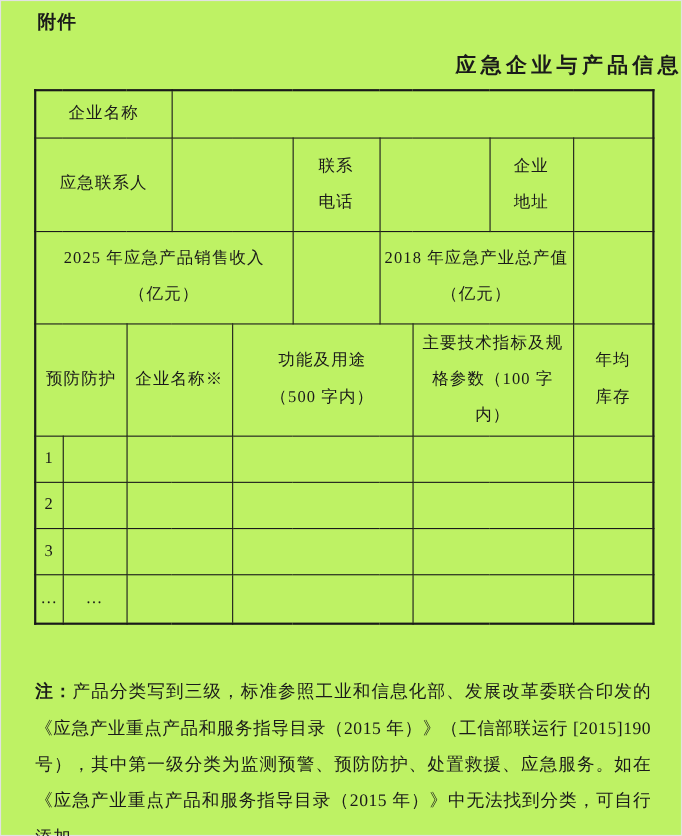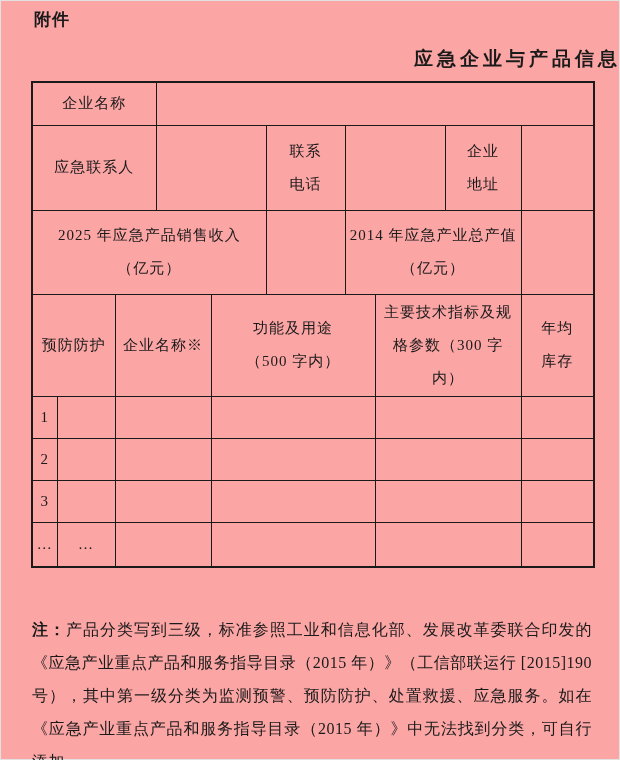--- a/index.html
+++ b/index.html
@@ -5,21 +5,21 @@
   * { margin: 0; padding: 0; box-sizing: border-box; }
   html, body { background: #ffffff; }
   body {
     width: 620px; height: 760px;
     font-family: "Liberation Serif", "DejaVu Serif", serif;
     color: #1a1a1a;
     overflow: hidden;
   }
   .page {
     width: 620px; height: 760px;
-    background: #fca5a5;
+    background: #bef264;
     border: 1px solid #e2e2e2;
     position: relative;
   }
   .attachment {
     position: absolute; top: 7px; left: 33px;
     font-size: 17px; font-weight: bold; letter-spacing: 1px;
   }
   .doc-title {
     position: absolute; top: 45px; left: 0; width: 620px;
     text-align: right;
@@ -98,32 +98,32 @@
       <td colspan="2"></td>
       <td>企业
 地址</td>
       <td></td>
     </tr>
 
     <tr class="r-2018">
       <td colspan="5">2025 年应急产品销售收入
 （亿元）</td>
       <td></td>
-      <td colspan="3">2014 年应急产业总产值
+      <td colspan="3">2018 年应急产业总产值
 （亿元）</td>
       <td></td>
     </tr>
 
     <tr class="r-head">
       <td colspan="2">预防防护</td>
       <td colspan="2">企业名称※</td>
       <td colspan="3">功能及用途
 （500 字内）</td>
       <td colspan="2">主要技术指标及规
-格参数（300 字内）</td>
+格参数（100 字内）</td>
       <td>年均
 库存</td>
     </tr>
 
     <tr class="r-data">
       <td>1</td>
       <td></td>
       <td colspan="2"></td>
       <td colspan="3"></td>
       <td colspan="2"></td>

